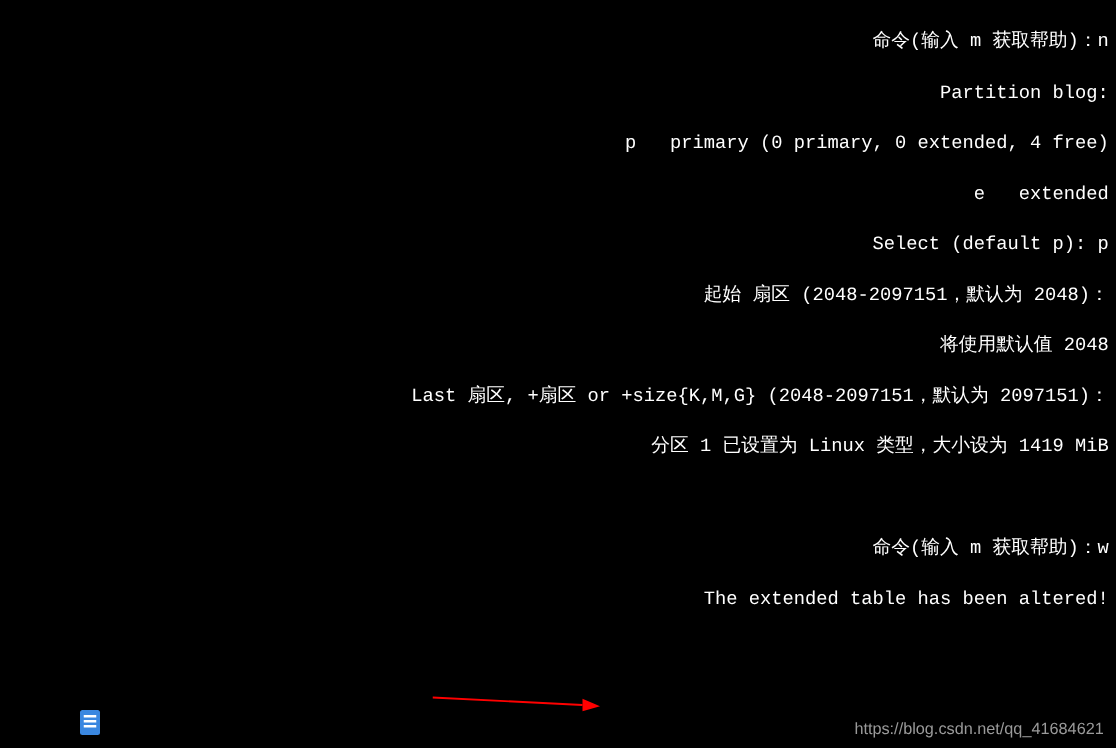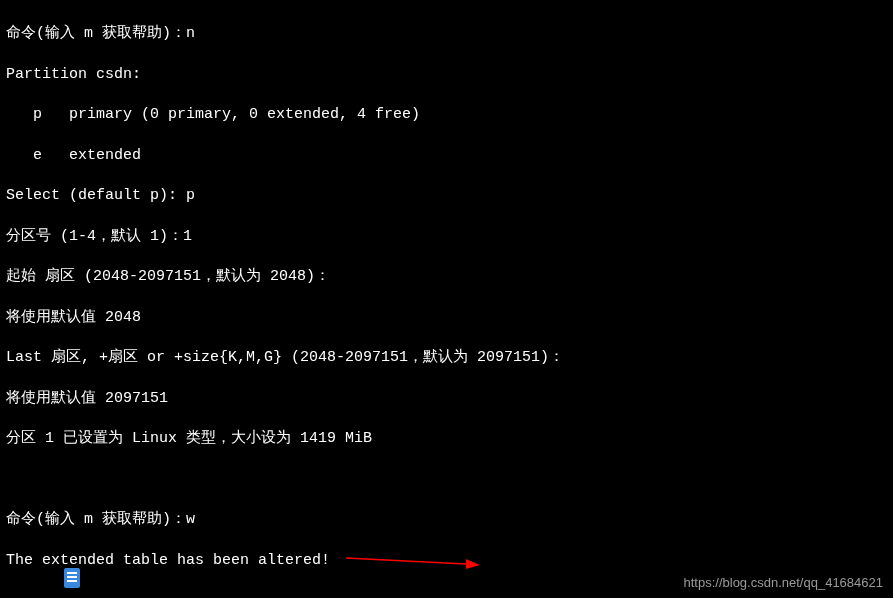--- a/index.html
+++ b/index.html
@@ -12,21 +12,21 @@
     width: 893px;
     height: 598px;
     overflow: hidden;
     position: relative;
   }
   .terminal {
     padding: 4px 6px;
     line-height: 1.35;
     white-space: pre;
   }
-  .line { display: block; }
+  .line { display: block; text-align: right; }
   .arrow {
     position: absolute;
     left: 346px;
     top: 555px;
     pointer-events: none;
   }
   .arrow line { stroke: #ff0000; stroke-width: 1.5; }
   .arrow polygon { fill: #ff0000; }
   .doc-icon {
     position: absolute;
@@ -53,29 +53,27 @@
     color: #9a9a9a;
     font-family: Arial, sans-serif;
     font-size: 13px;
   }
 </style>
 </head>
 <body>
 
 <div class="terminal">
 <span class="line">命令(输入 m 获取帮助)：n</span>
-<span class="line">Partition csdn:</span>
+<span class="line">Partition blog:</span>
 <span class="line">   p   primary (0 primary, 0 extended, 4 free)</span>
 <span class="line">   e   extended</span>
 <span class="line">Select (default p): p</span>
-<span class="line">分区号 (1-4，默认 1)：1</span>
 <span class="line">起始 扇区 (2048-2097151，默认为 2048)：</span>
 <span class="line">将使用默认值 2048</span>
 <span class="line">Last 扇区, +扇区 or +size{K,M,G} (2048-2097151，默认为 2097151)：</span>
-<span class="line">将使用默认值 2097151</span>
 <span class="line">分区 1 已设置为 Linux 类型，大小设为 1419 MiB</span>
 <span class="line"> </span>
 <span class="line">命令(输入 m 获取帮助)：w</span>
 <span class="line">The extended table has been altered!</span>
 <span class="line"> </span>
 
 
 
 
 

